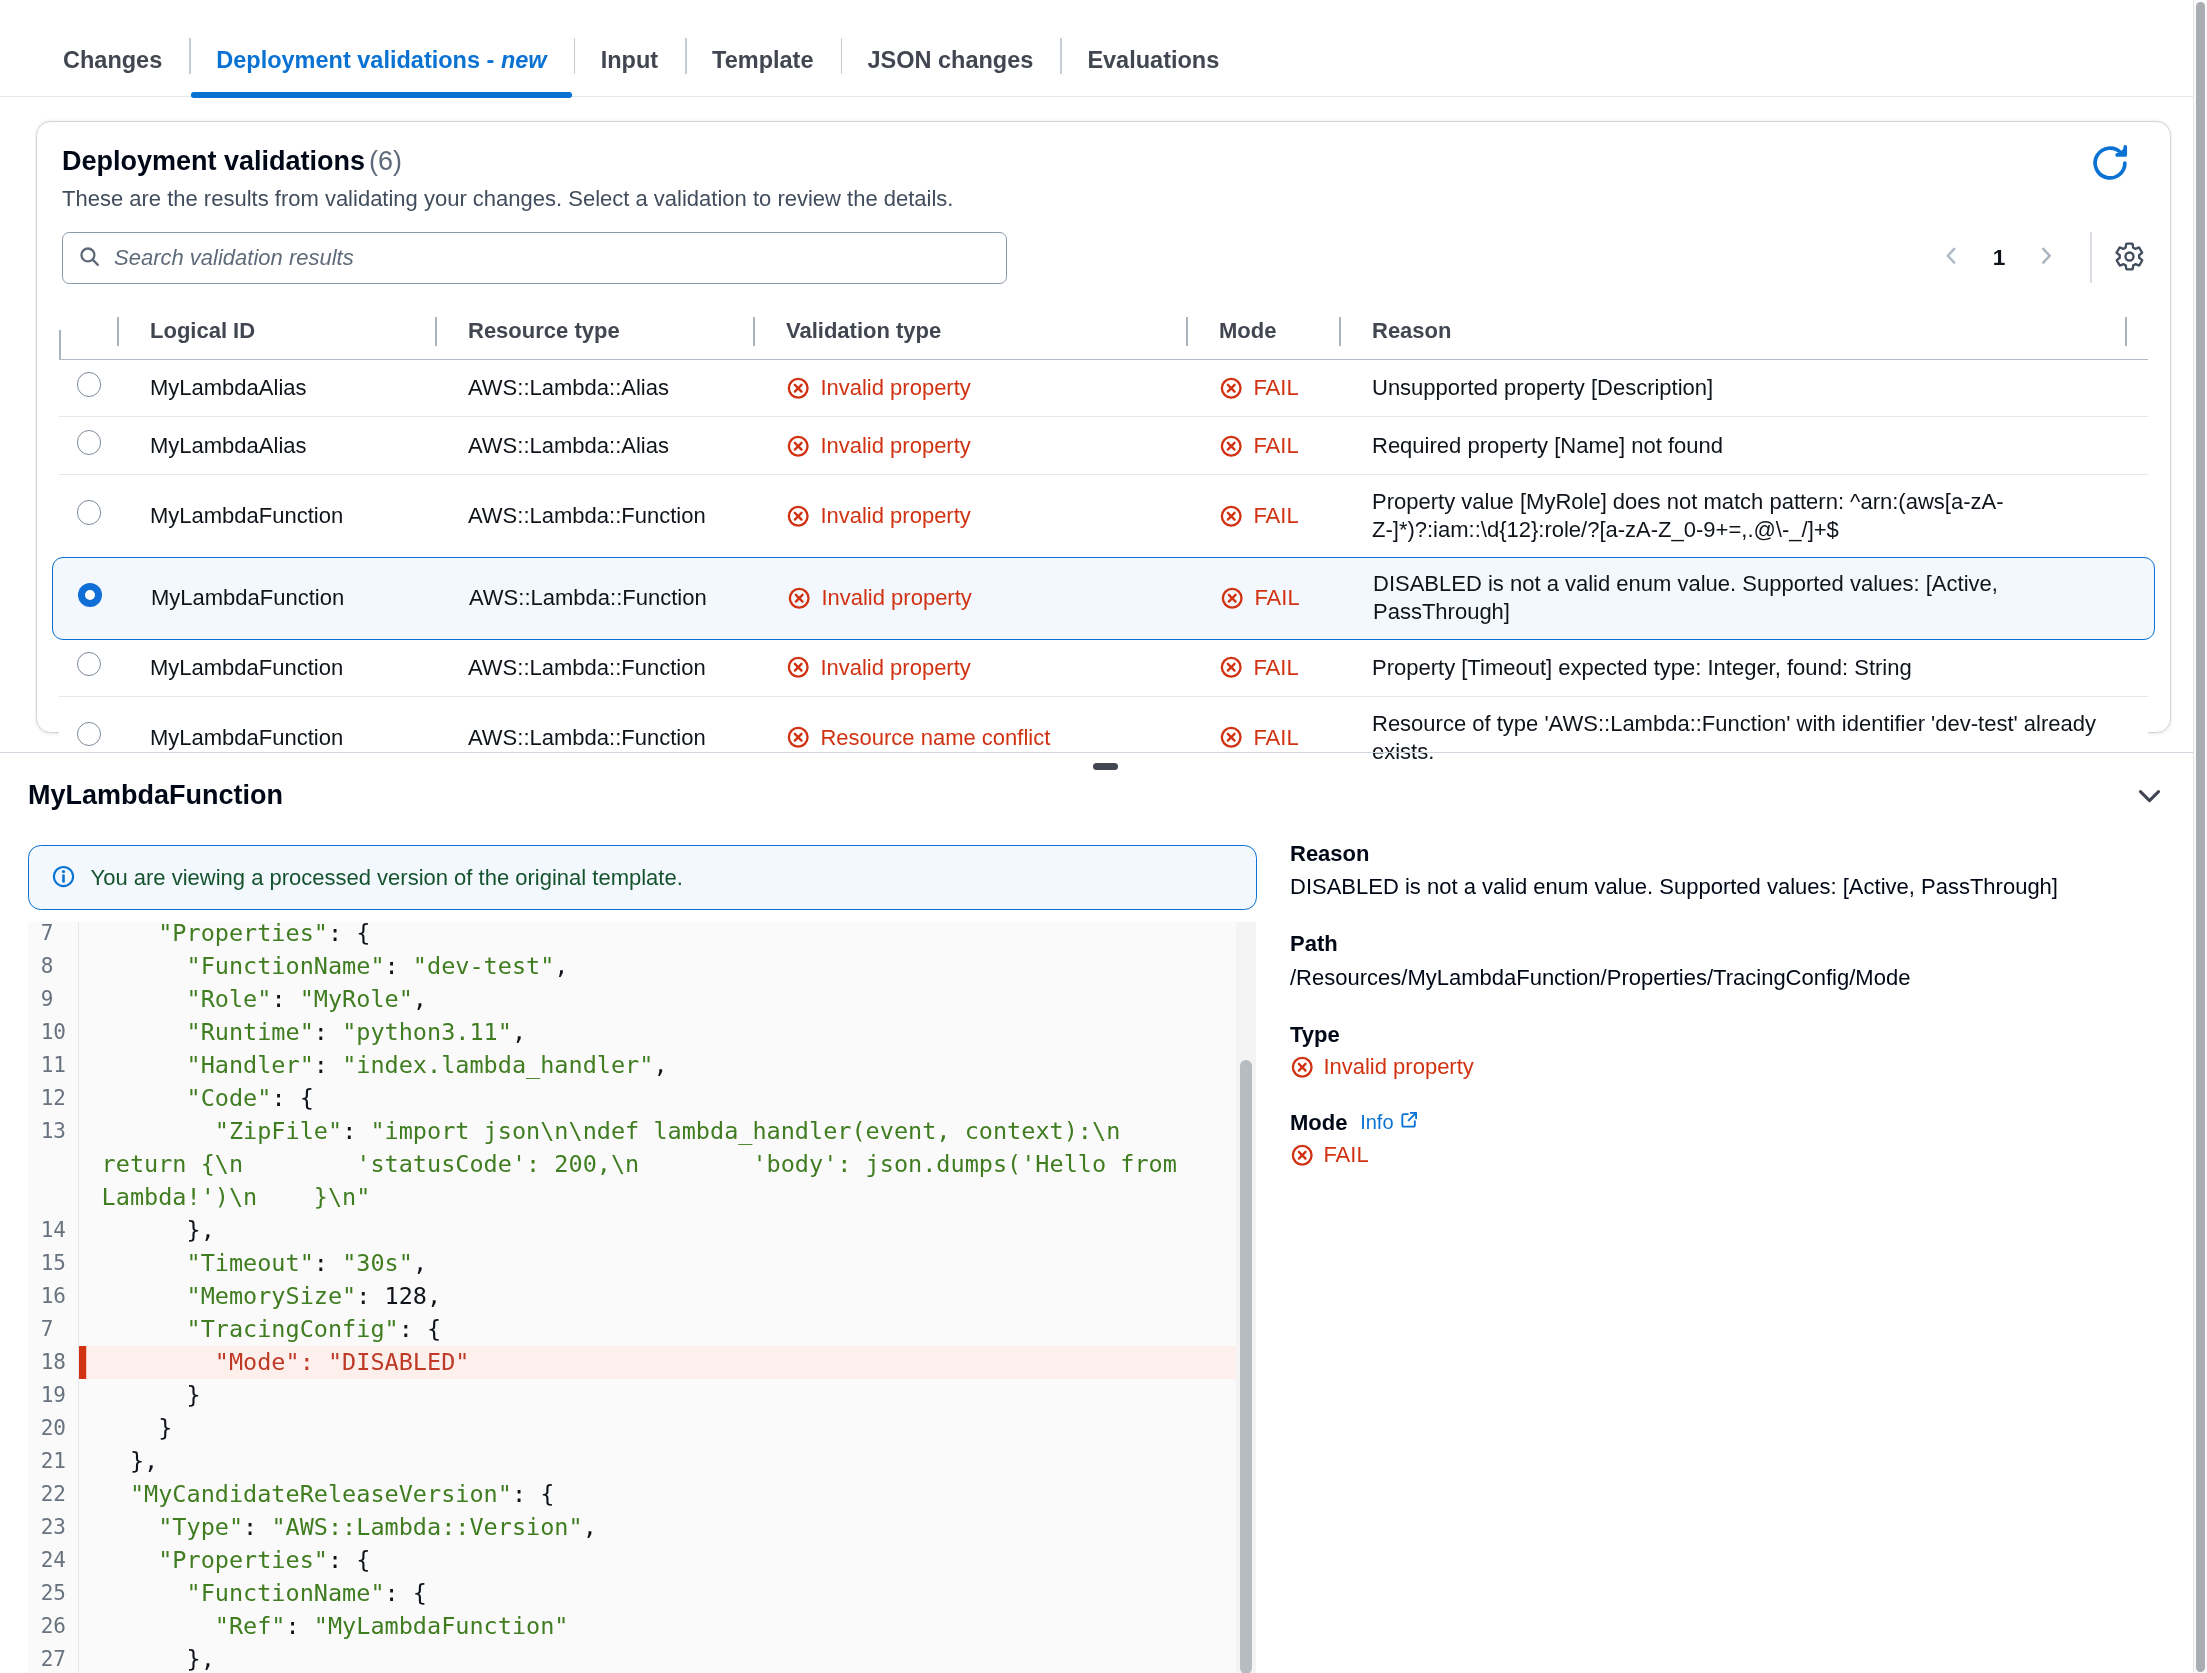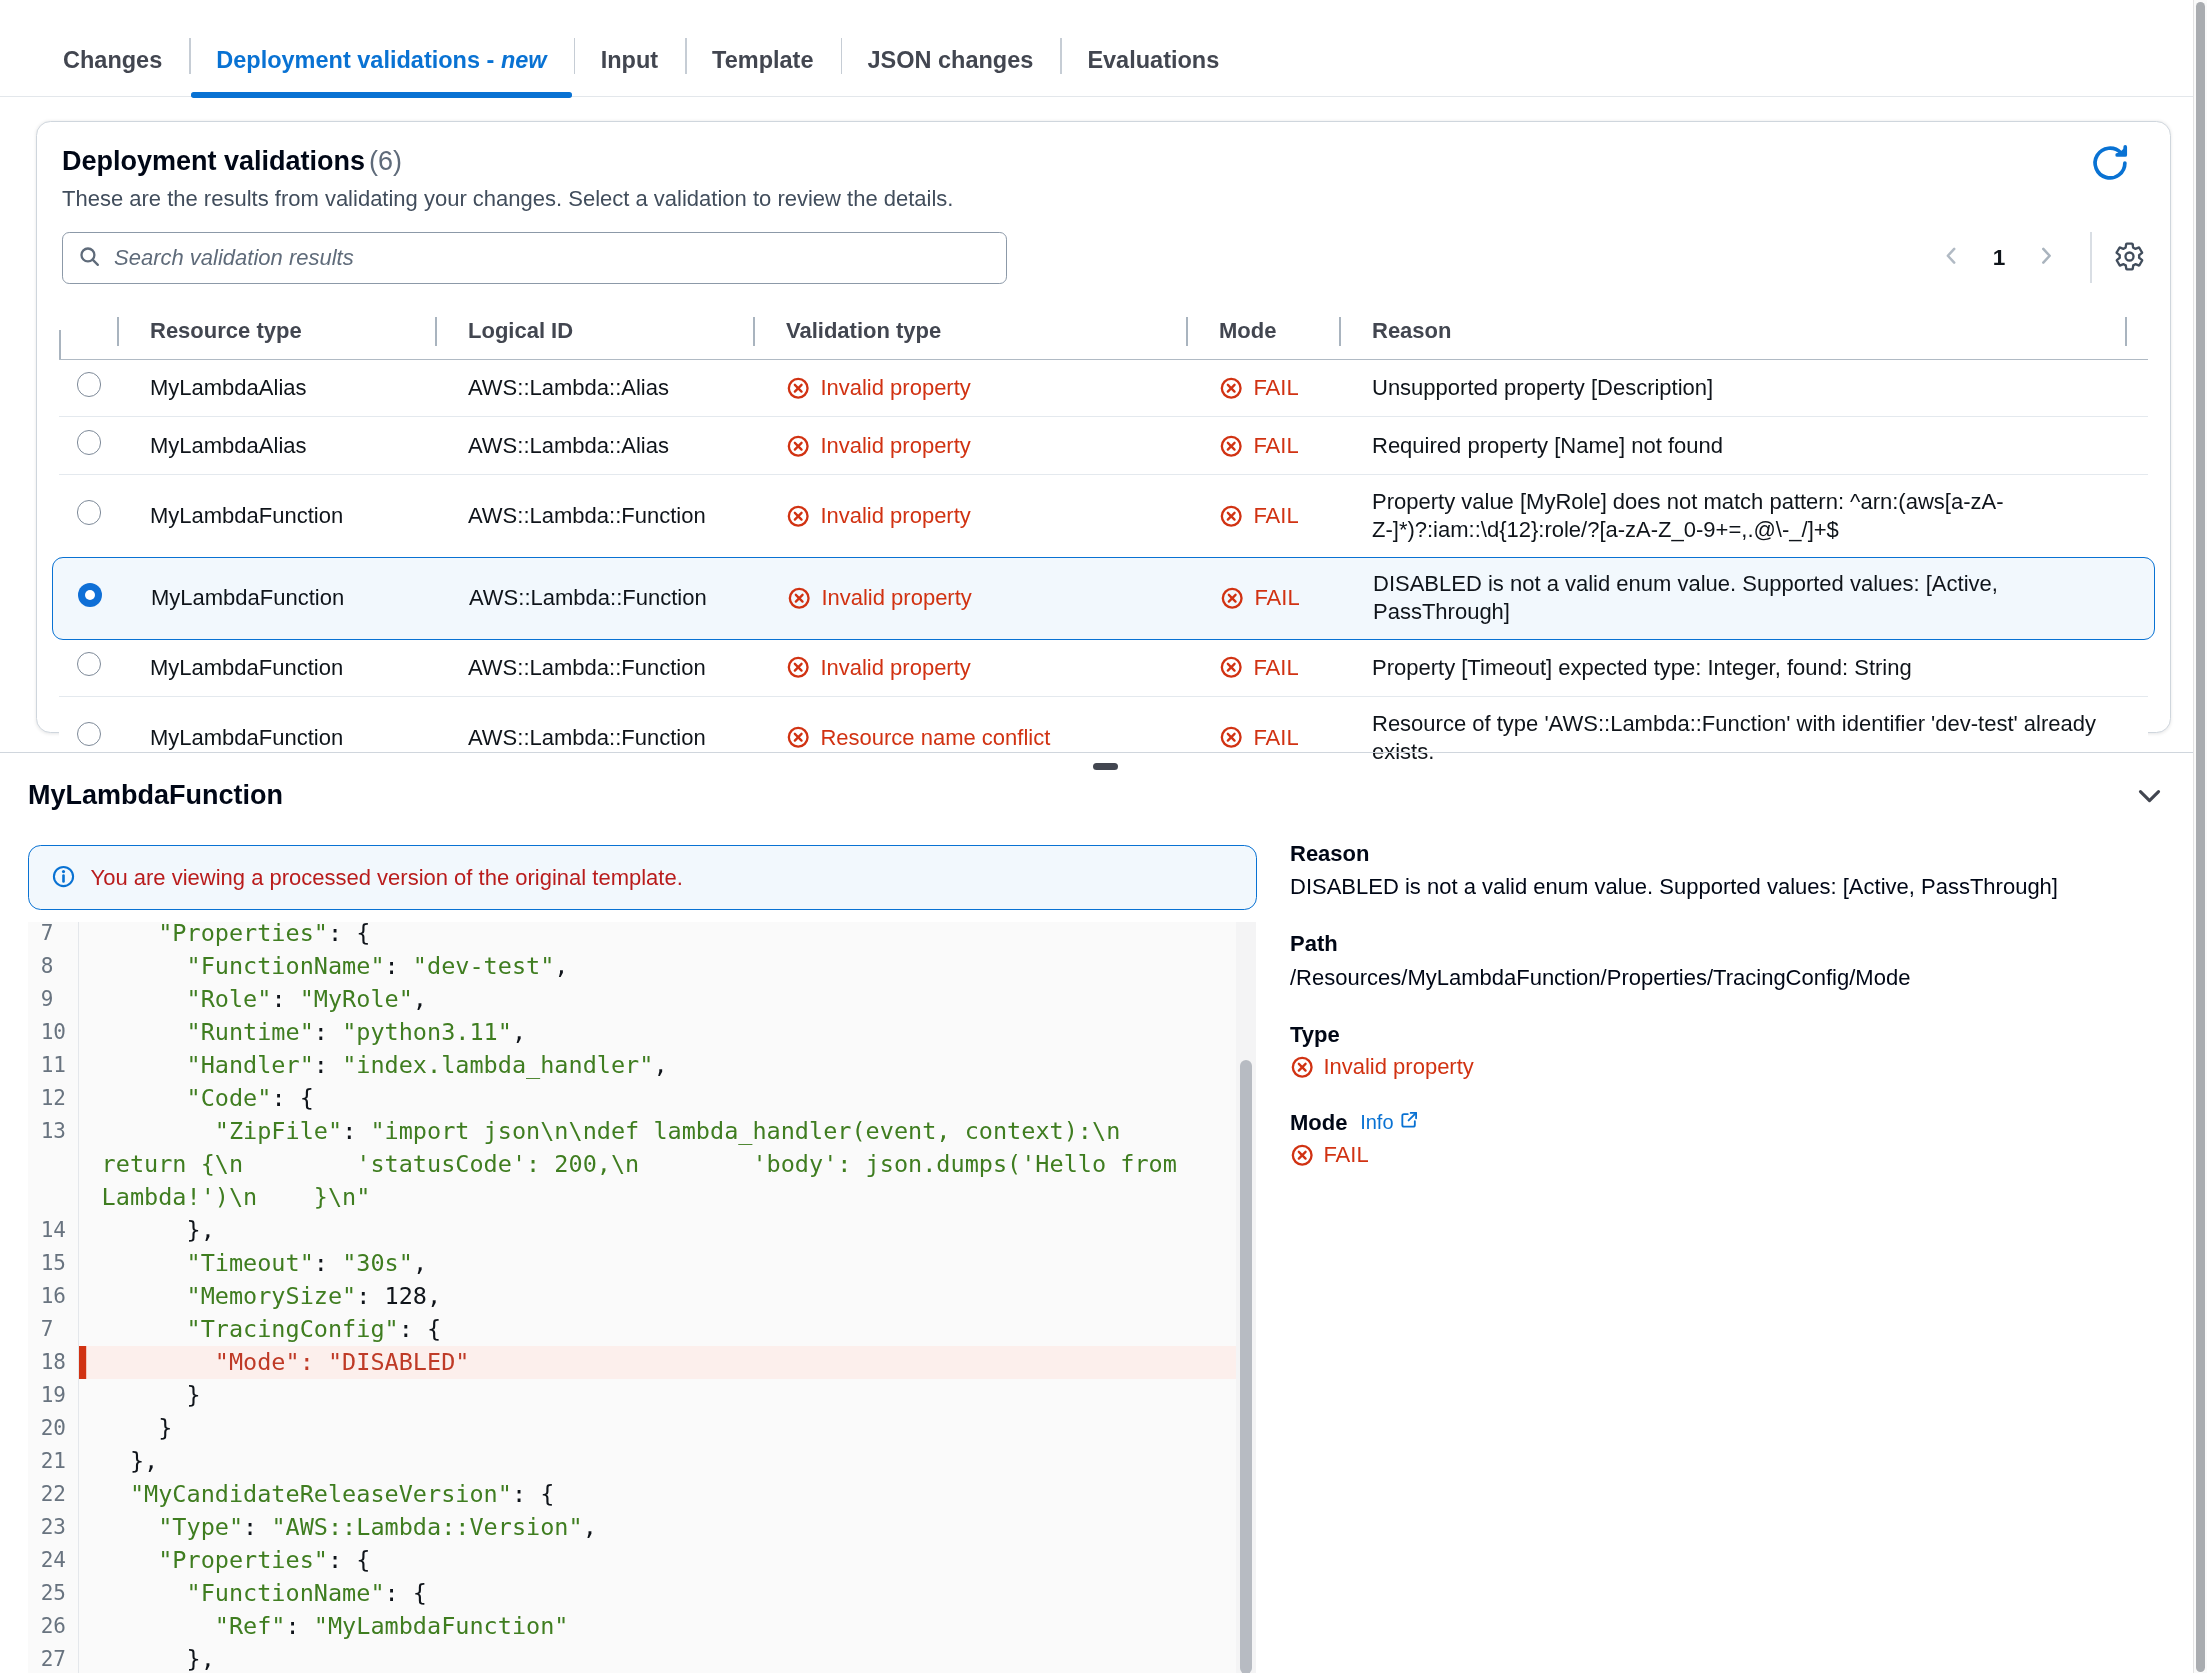--- a/index.html
+++ b/index.html
@@ -74,21 +74,21 @@
 
   
   .detail-heading { position: absolute; left: 28px; top: 780px; font-size: 27px; font-weight: 700; color: #000716; }
   .collapse-btn { position: absolute; right: 42px; top: 780px; background: none; border: none; cursor: pointer; }
   .collapse-btn svg { width: 31px; height: 31px; }
 
   .alert { position: absolute; left: 28px; top: 845px; width: 1229px; height: 65px;
     border: 1.8px solid #0972d3; border-radius: 12.7px; background: #f2f8fd;
     display: flex; align-items: center; padding: 0 22px; gap: 14.5px; }
   .alert svg { width: 25px; height: 25px; flex: none; }
-  .alert-text { font-size: 22px; color: #b91c1c; }
+  .alert-text { font-size: 22px; color: #14532d; }
 
   
   .code-panel { position: absolute; left: 28px; top: 922px; width: 1228px; height: 752px;
     background: #fafafa; overflow: hidden; }
   .code-scroll { margin-top: -5.4px; }
   .code-line { display: flex; font-family: "DejaVu Sans Mono", "Liberation Mono", monospace;
     font-size: 23.5px; line-height: 33px; }
   .ln { flex: none; width: 51px; padding-left: 12.7px; color: #68737f; font-size: 21px;
     border-right: 0.9px solid #e4e7eb; }
   .lc { flex: 1; padding: 0 27px 0 22.6px; white-space: pre-wrap; overflow-wrap: break-word;
@@ -182,22 +182,22 @@
               <circle cx="12" cy="12" r="3.1"></circle>
             </svg>
           </span>
         </button>
       </div>
     </div>
 
     <div class="vtable">
       <div class="thead">
         <div class="th"></div>
+        <div class="th">Logical ID</div>
         <div class="th">Resource type</div>
-        <div class="th">Logical ID</div>
         <div class="th">Validation type</div>
         <div class="th">Mode</div>
         <div class="th c-reason">Reason</div>
       </div>
       <div>
           <div class="trow">
             <div class="cell c-radio"><span class="radio"></span></div>
             <div class="cell c-logical">MyLambdaAlias</div>
             <div class="cell c-resource">AWS::Lambda::Alias</div>
             <div class="cell c-vtype">

